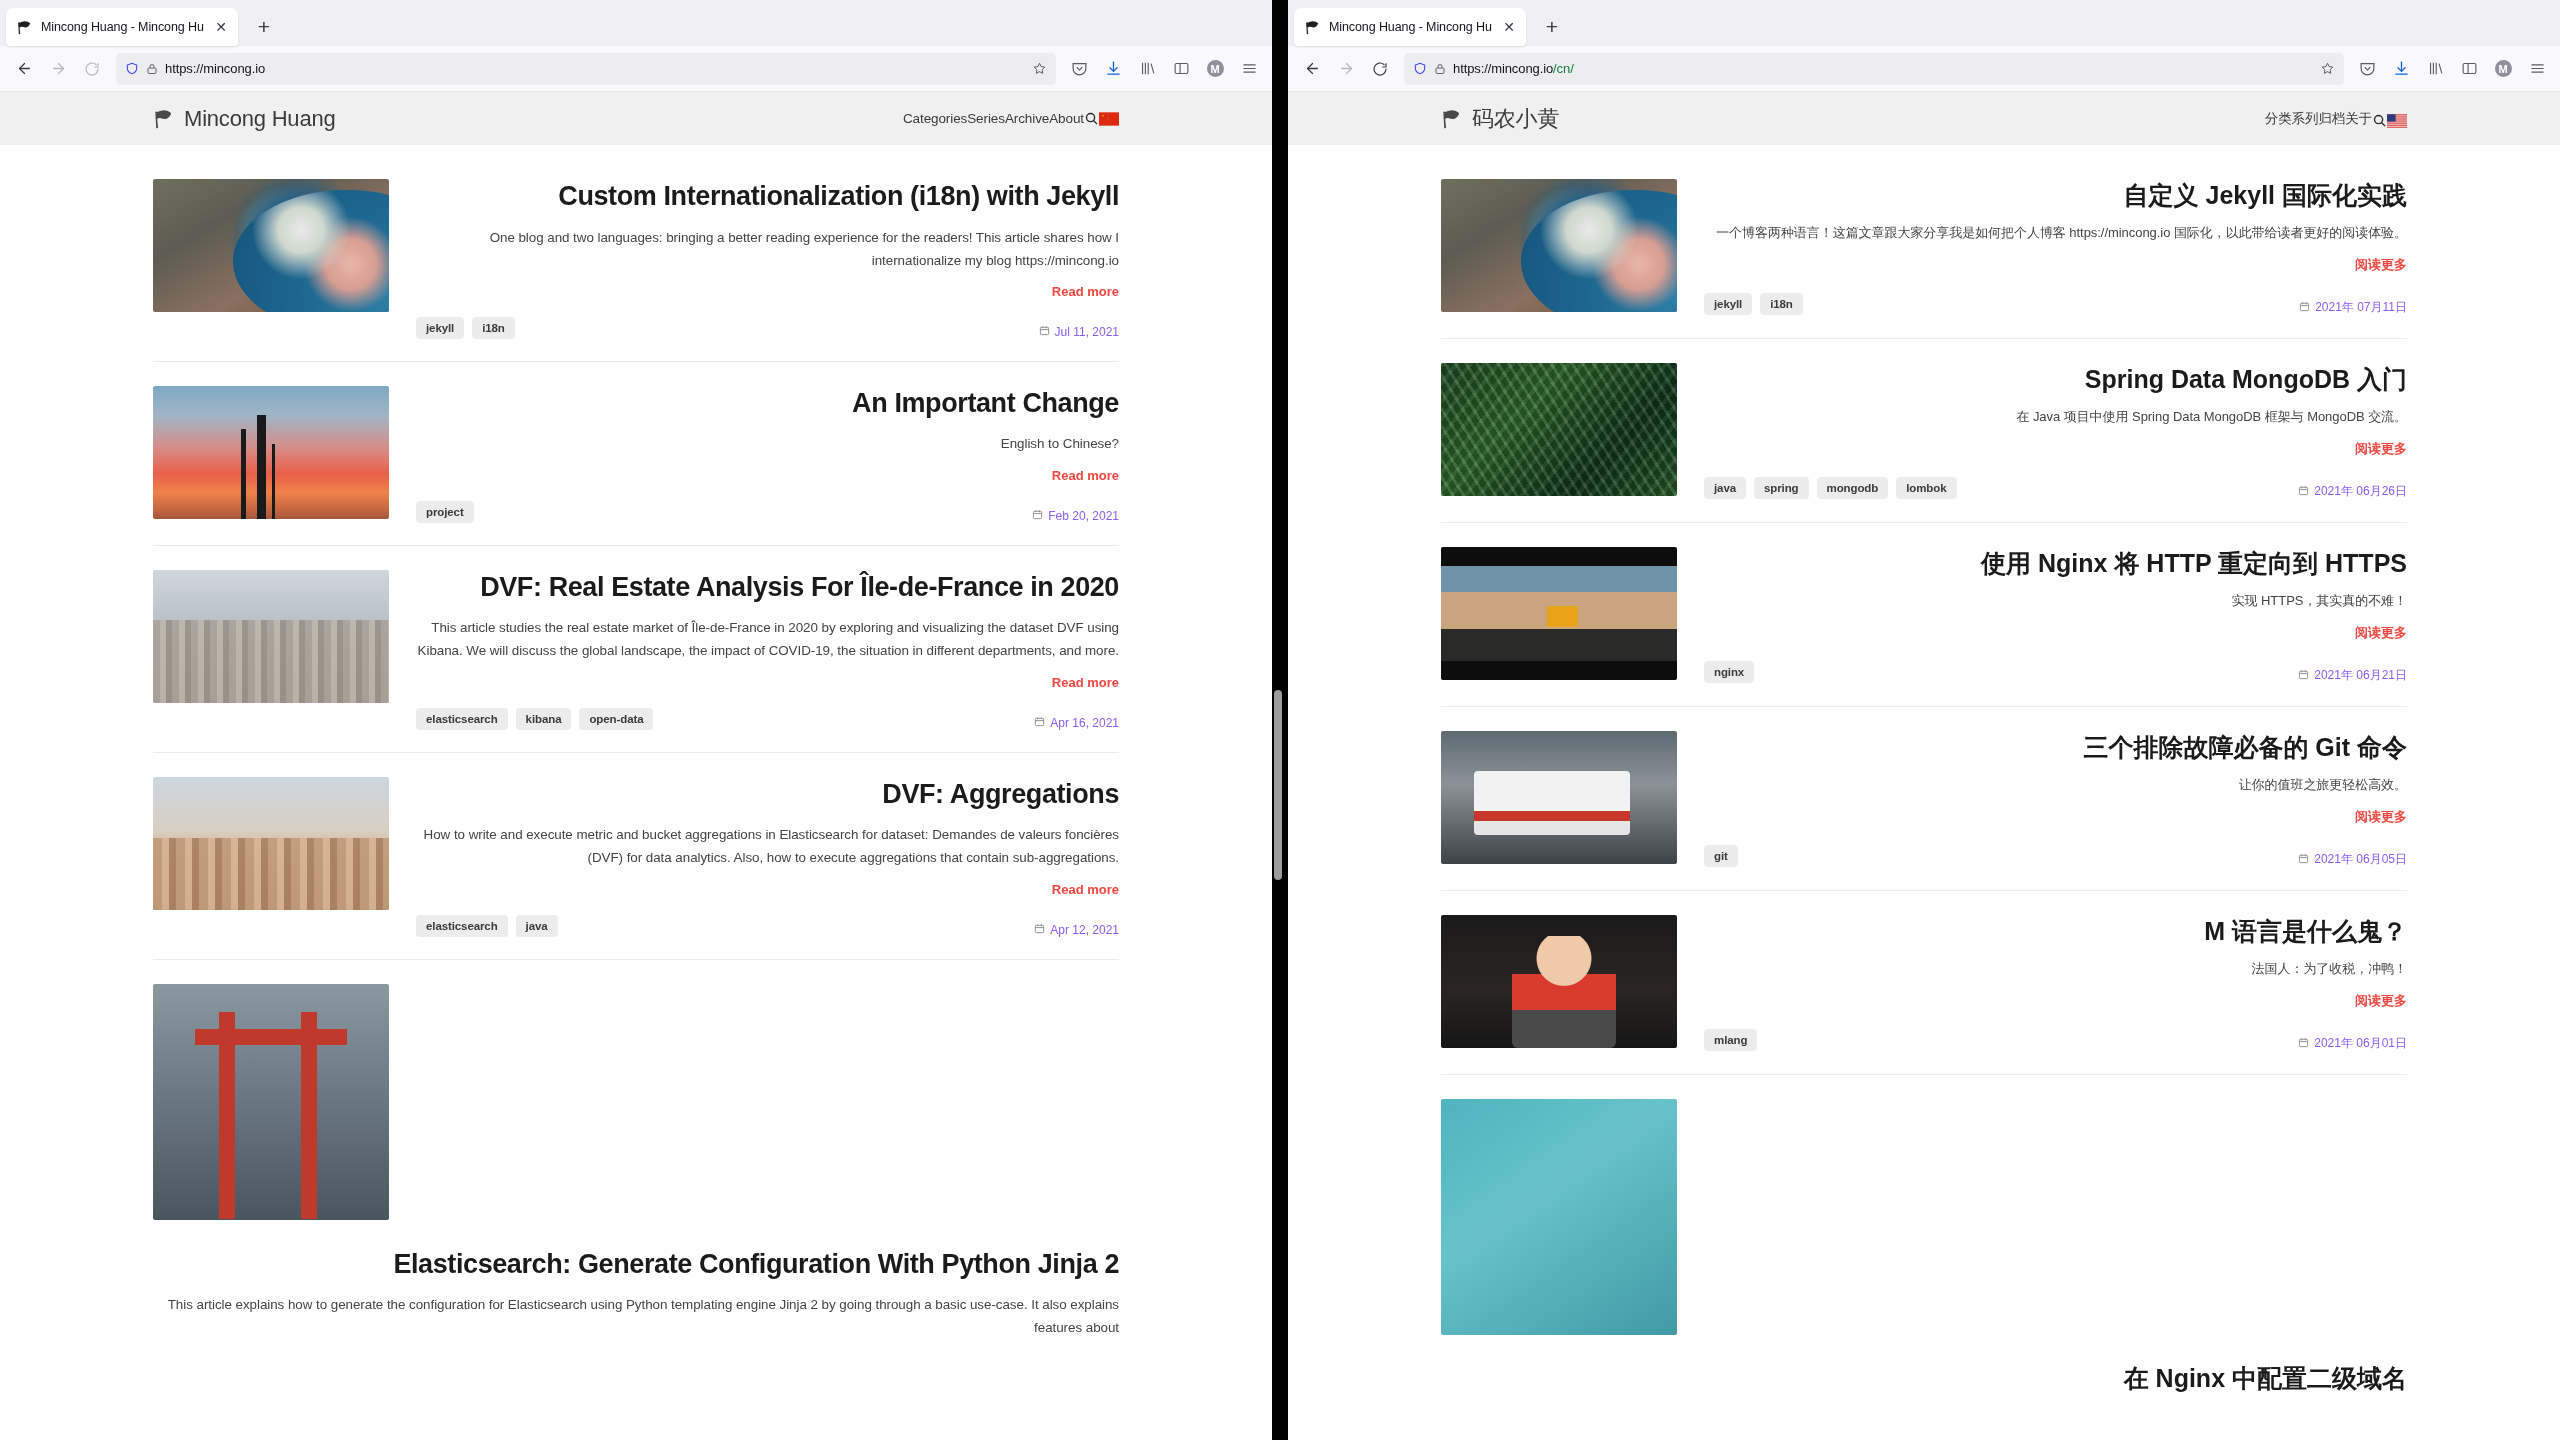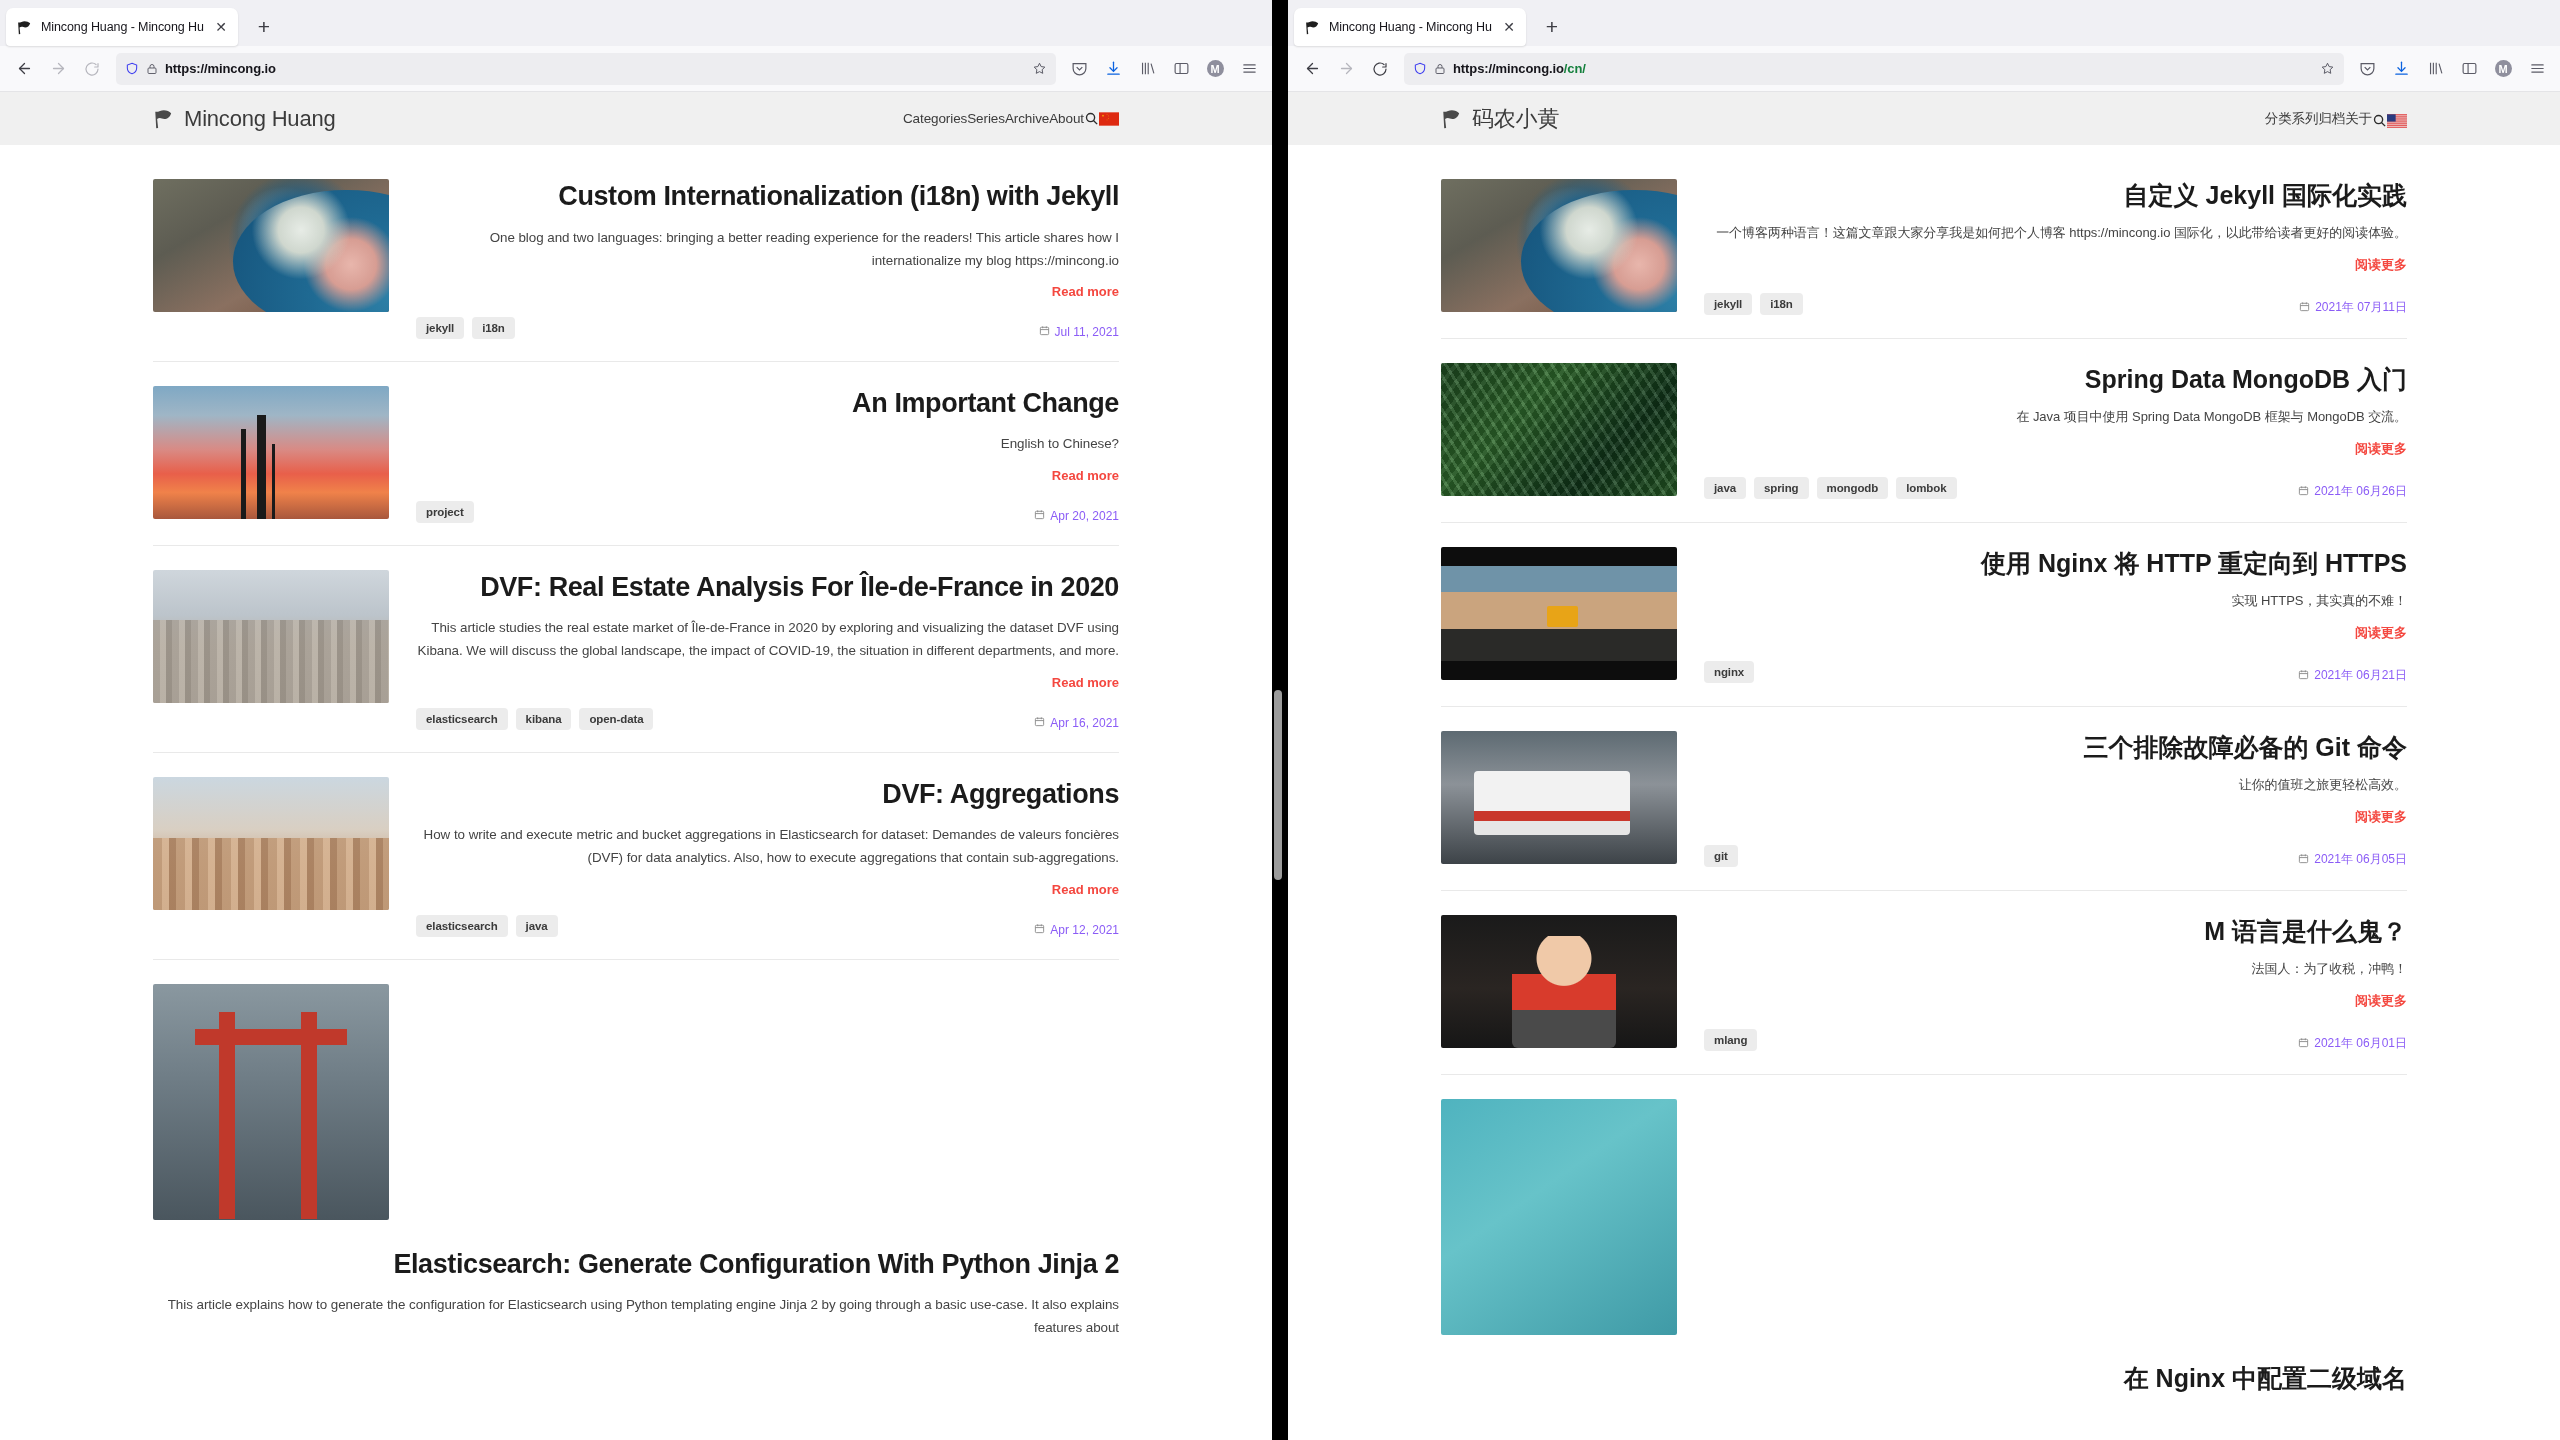--- a/index.html
+++ b/index.html
@@ -55,21 +55,20 @@
   .navbtn {
     width: 32px; height: 32px; display: flex; align-items: center; justify-content: center;
     color: #5b5b66; border-radius: 5px;
   }
   .navbtn.dim { color: #b6b6bd; }
   .navbtn.active { color: #3d3d44; }
   .urlbar {
     flex: 1 1 auto; height: 32px; background: #ededf0; border-radius: 5px;
     display: flex; align-items: center; gap: 7px; padding: 0 9px; margin: 0 6px;
     min-width: 0;
-    font-weight: bold;
   }
   .urlbar .shield { color: #3f3ff0; display: flex; }
   .urlbar .lock { color: #5b5b66; display: flex; }
   .urlbar .url {
     font-size: 13px; color: #15141a; white-space: nowrap; overflow: hidden;
     flex: 1 1 auto; letter-spacing: -.1px;
   }
   .urlbar .url .dim { color: #15803d; }
   .urlbar .star { color: #5b5b66; display: flex; margin-left: auto; }
   .toolicons { display: flex; align-items: center; gap: 4px; }
@@ -380,21 +379,21 @@
               <a class="read-more" href="#">Read more</a>
               <div class="post-meta">
                 <div class="tags">
                   <span class="tag">project</span>
                 </div>
                 <div class="post-date">
                   <span><svg width="11" height="11" viewBox="0 0 24 24" fill="none" stroke="#8a8a8a" stroke-width="2">
                         <rect x="3" y="5" width="18" height="16" rx="2"></rect>
                         <path d="M3 10h18M8 3v4M16 3v4"></path>
                       </svg></span>
-                  <span>Apr 20, 2021</span>
+                  <span>Feb 20, 2021</span>
                 </div>
               </div>
             </div>
           </article>
 
           <article class="post">
             <div class="post-thumb img-paris"></div>
             <div class="post-body">
               <h2 class="post-title">DVF: Real Estate Analysis For Île-de-France in 2020</h2>
               <p class="post-excerpt">This article studies the real estate market of Île-de-France in 2020 by exploring and visualizing the dataset DVF using Kibana. We will discuss the global landscape, the impact of COVID-19, the situation in different departments, and more.</p>

